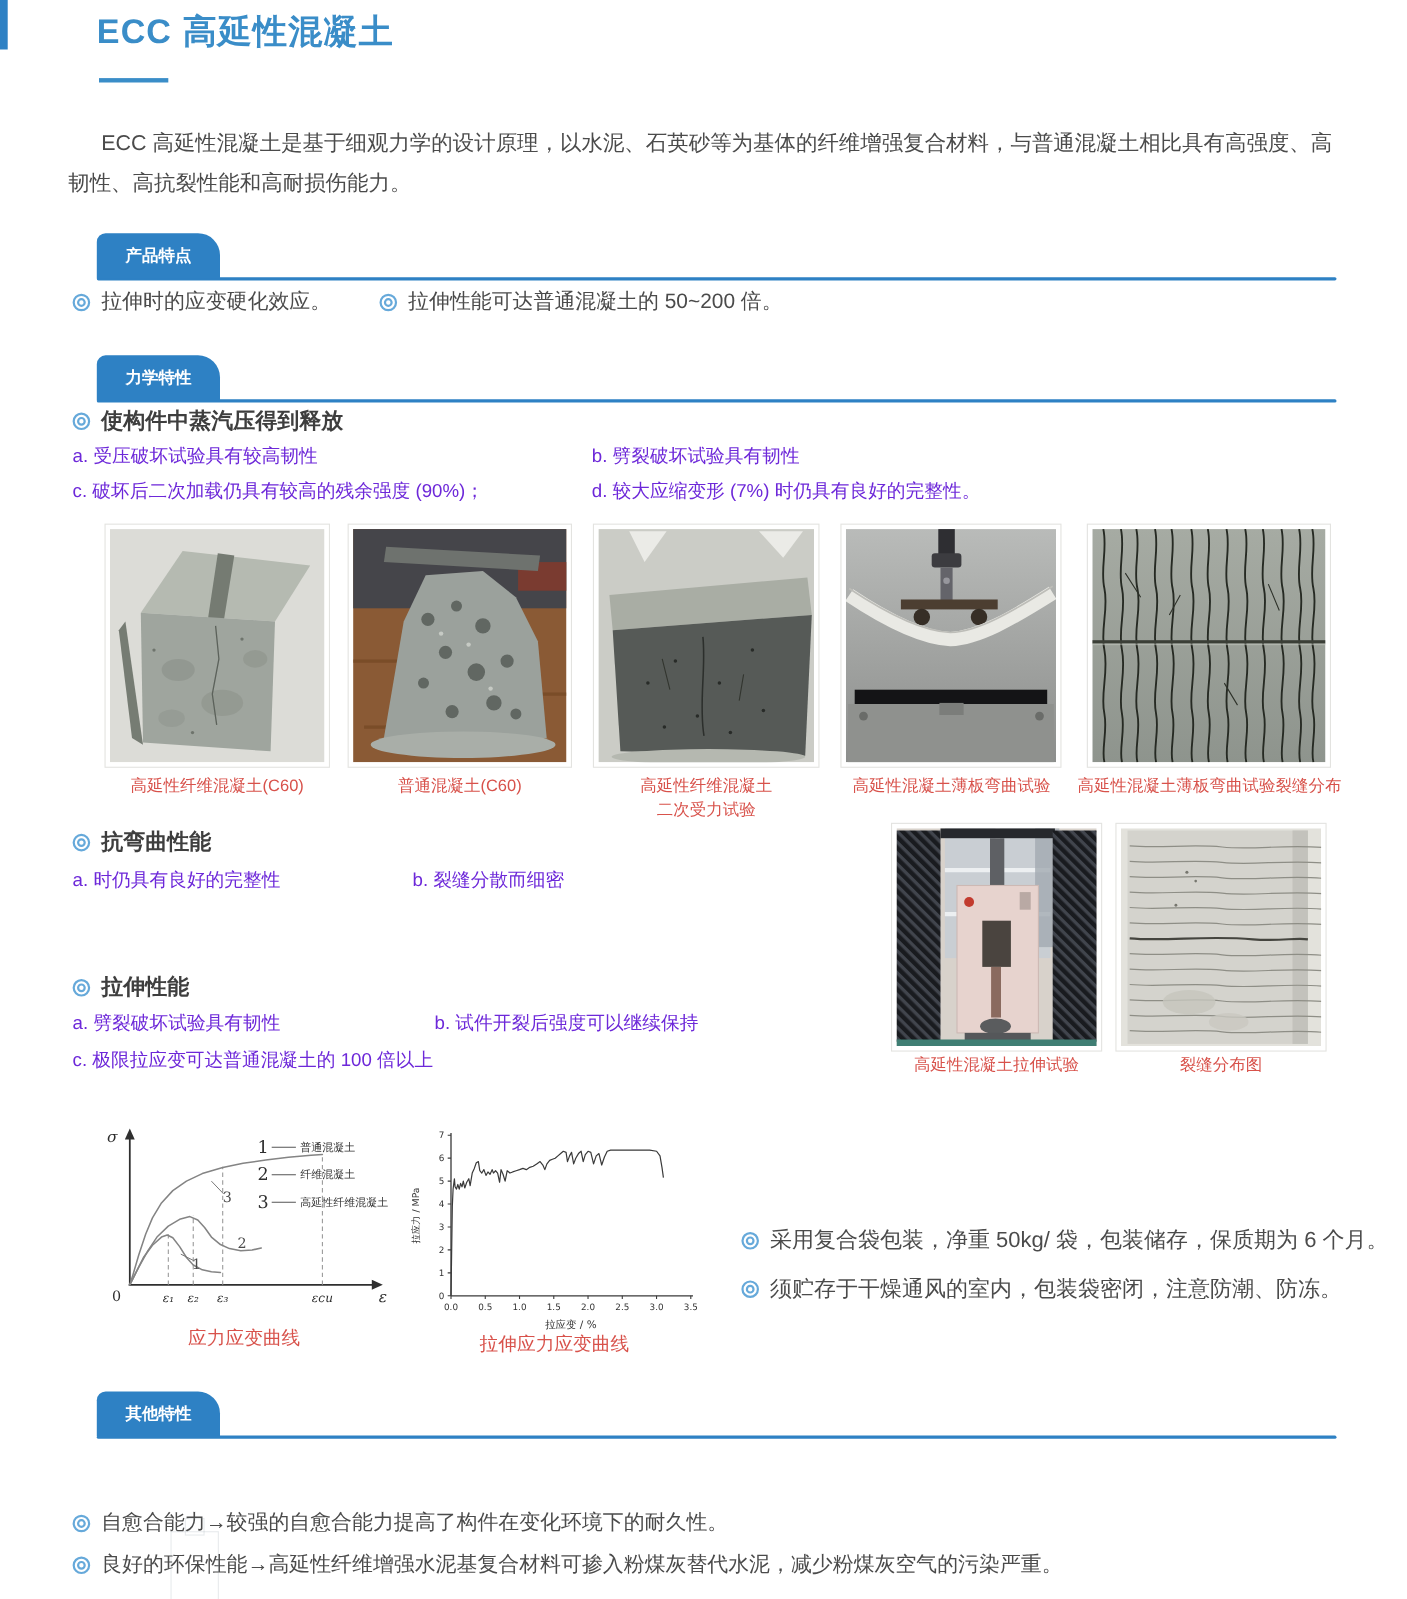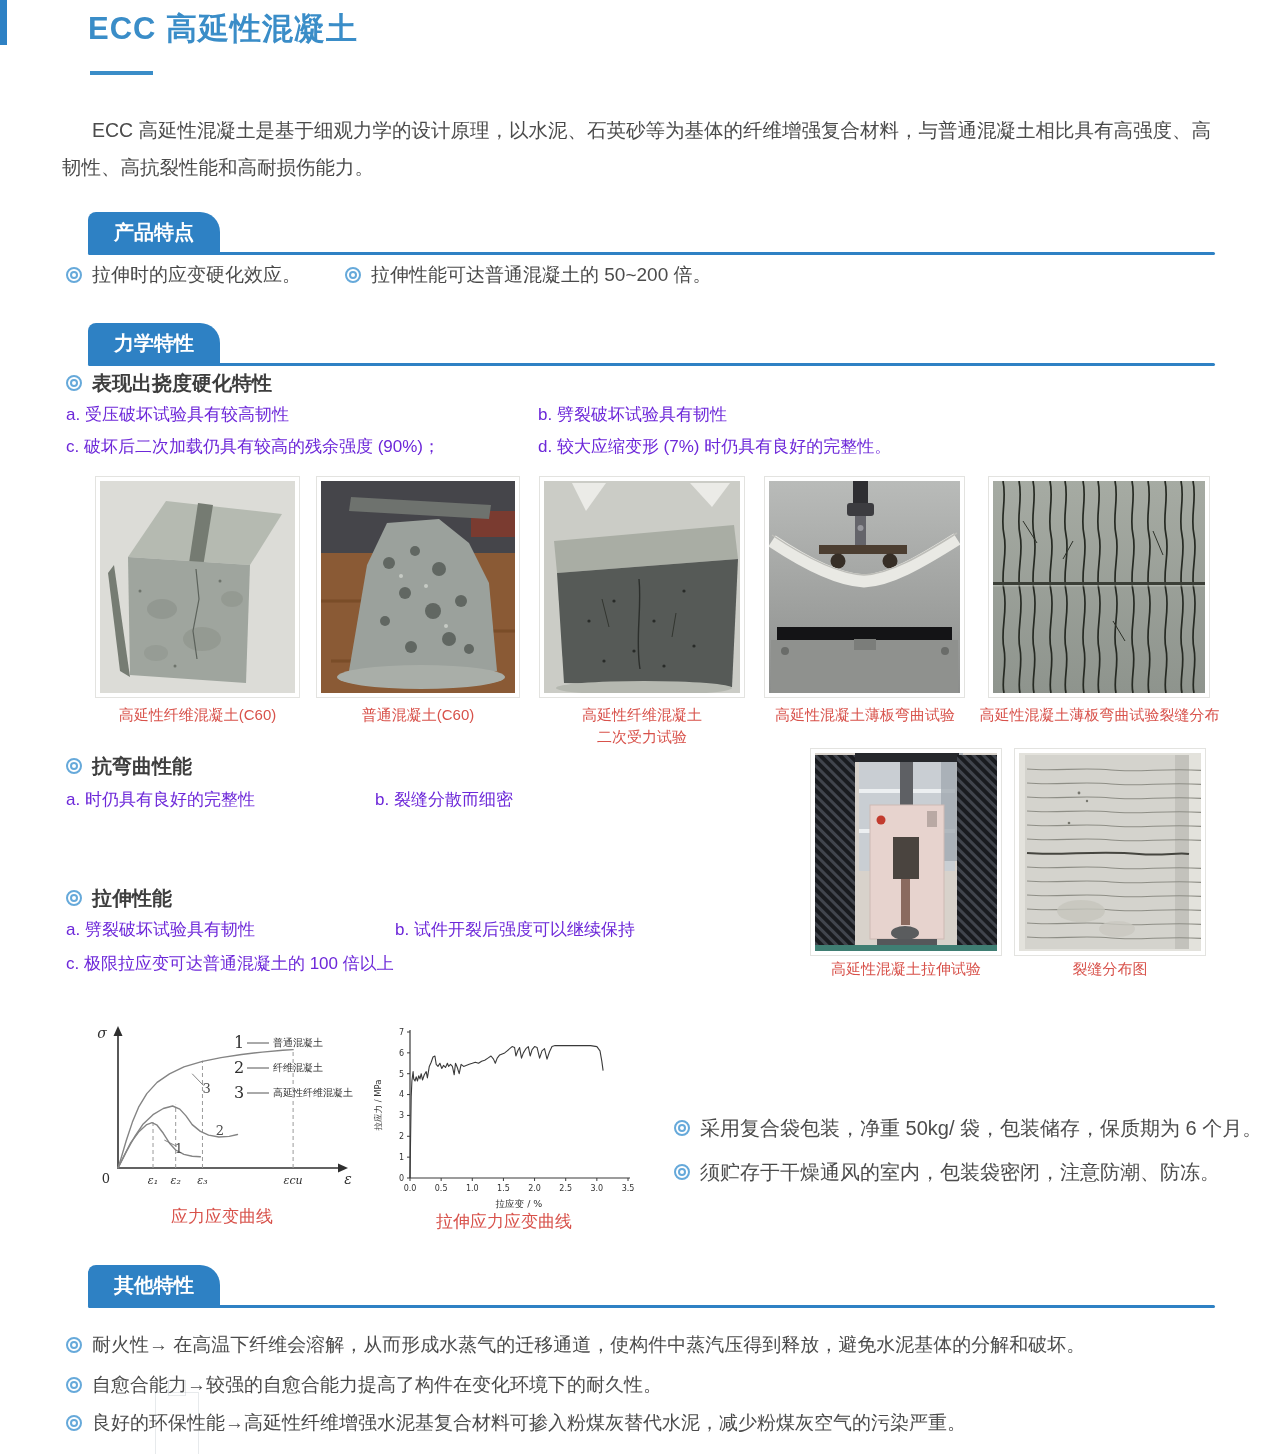--- a/index.html
+++ b/index.html
@@ -8,21 +8,21 @@
   .corner-bar{position:absolute;left:0;top:0;width:7px;height:45px;background:#2e81c4;}
   .title{position:absolute;left:88px;top:8px;margin:0;font-size:31px;font-weight:bold;
          color:#3a8dc8;letter-spacing:1px;}
   .title-underline{position:absolute;left:90px;top:71px;width:63px;height:4px;background:#3a8dc8;}
   .intro{position:absolute;left:62px;top:112px;width:1156px;margin:0;font-size:19.5px;
          line-height:37px;color:#4b4b4b;text-indent:30px;}
   
   .sec{position:absolute;height:44px;}
   .sec-line{position:absolute;left:0;right:0;bottom:0;height:3px;background:#2e81c4;border-radius:2px;}
   .sec-tab{position:absolute;left:0;bottom:2px;background:#2e81c4;color:#fff;font-weight:bold;
-           font-size:20px;line-height:41px;padding:0 26px;border-radius:8px 20px 0 0;}
+           font-size:15px;line-height:41px;padding:0 26px;border-radius:8px 20px 0 0;}
   
   .bullet{position:absolute;display:flex;align-items:flex-start;gap:10px;font-size:19px;
           line-height:28px;color:#4b4b4b;white-space:nowrap;}
   .bdot{flex:0 0 auto;width:12px;height:12px;margin-top:6px;border:2px solid #66a9da;
         border-radius:50%;position:relative;}
   .bdot::after{content:"";position:absolute;inset:2px;border:2px solid #66a9da;border-radius:50%;}
   .bullet.head{font-size:20px;font-weight:bold;color:#3e3e3e;}
   .bullet.big{font-size:20px;}
   .t{position:absolute;font-size:17px;color:#6d28d9;white-space:nowrap;}
   .cap{position:absolute;font-size:15px;color:#d8524b;text-align:center;line-height:22px;white-space:nowrap;}
@@ -62,21 +62,21 @@
 
   <div class="sec" style="left:88px;top:322px;width:1127px">
     <div class="sec-line"></div>
     <div class="sec-tab">
       <span>力学特性</span>
     </div>
   </div>
 
   <div class="bullet head" style="left:66px;top:369px">
     <span class="bdot"></span>
-    <span>表现出挠度硬化特性</span>
+    <span>使构件中蒸汽压得到释放</span>
   </div>
   <div class="t" style="left:66px;top:403px">a. 受压破坏试验具有较高韧性</div>
   <div class="t" style="left:538px;top:403px">b. 劈裂破坏试验具有韧性</div>
   <div class="t" style="left:66px;top:435px">c. 破坏后二次加载仍具有较高的残余强度 (90%)；</div>
   <div class="t" style="left:538px;top:435px">d. 较大应缩变形 (7%) 时仍具有良好的完整性。</div>
 
   <div class="ph" style="left:95px;top:476px;width:205px;height:222px">
     <svg viewBox="0 0 195 212" preserveAspectRatio="none">
       <rect width="195" height="212" fill="#dcdcd7"></rect>
       <polygon points="14,84 30,196 20,190 8,92" fill="#767c73"></polygon>
@@ -368,24 +368,20 @@
     <span class="bdot"></span>
     <span>须贮存于干燥通风的室内，包装袋密闭，注意防潮、防冻。</span>
   </div>
 
   <div class="sec" style="left:88px;top:1264px;width:1127px">
     <div class="sec-line"></div>
     <div class="sec-tab">
       <span>其他特性</span>
     </div>
   </div>
-  <div class="bullet" style="left:66px;top:1331px">
-    <span class="bdot"></span>
-    <span>耐火性→ 在高温下纤维会溶解，从而形成水蒸气的迁移通道，使构件中蒸汽压得到释放，避免水泥基体的分解和破坏。</span>
-  </div>
   <div class="bullet" style="left:66px;top:1409px">
     <span class="bdot"></span>
     <span>良好的环保性能→高延性纤维增强水泥基复合材料可掺入粉煤灰替代水泥，减少粉煤灰空气的污染严重。</span>
   </div>
   <div class="bullet" style="left:66px;top:1371px">
     <span class="bdot"></span>
     <span>自愈合能力→较强的自愈合能力提高了构件在变化环境下的耐久性。</span>
   </div>
 
   <div class="watermark" style="left:155px;top:1392px;width:42px;height:62px"></div>

